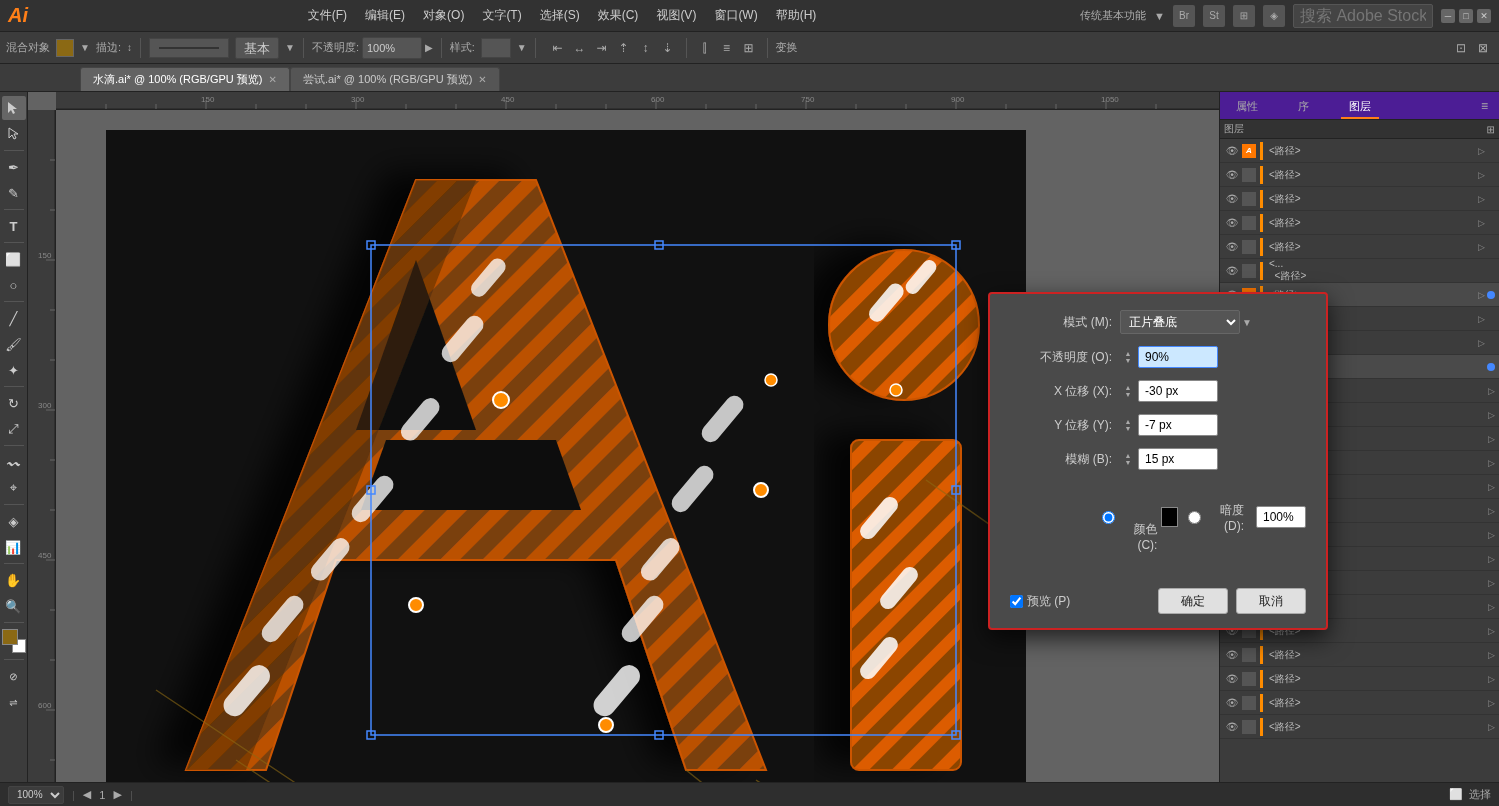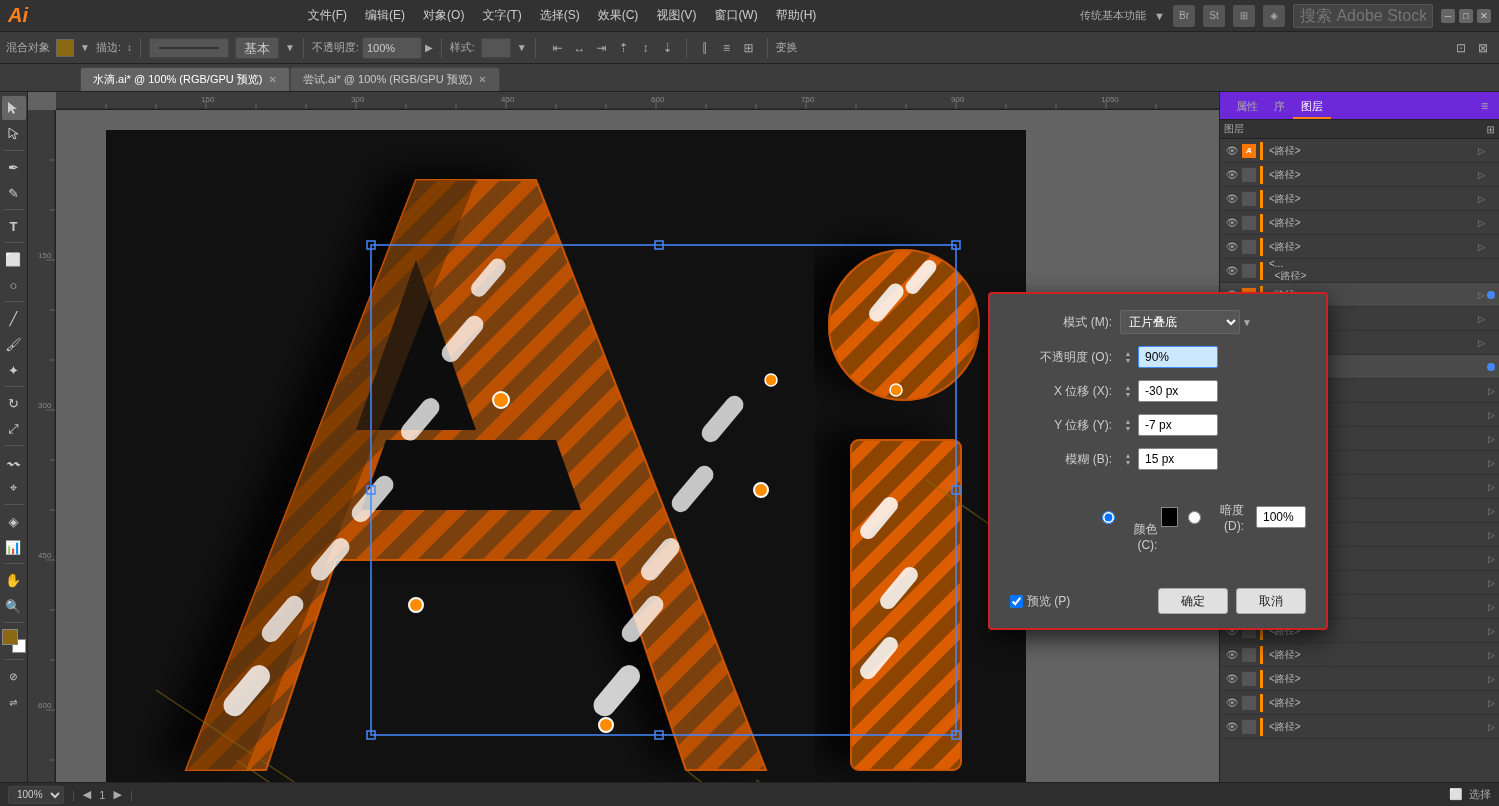--- a/index.html
+++ b/index.html
@@ -273,24 +273,24 @@
     
     #right-panel {
       width: 280px;
       background: #3c3c3c;
       border-left: 1px solid #222;
       display: flex;
       flex-direction: column;
     }
     #panel-tabs {
       display: flex;
-      background: #6d28d9;
+      background: #4c1d95;
       border-bottom: 1px solid #222;
       padding: 4px 8px 0;
-      gap: 0;
+      gap: 24px;
     }
     .panel-tab {
       padding: 3px 8px;
       font-size: 11px;
       color: #aaa;
       cursor: pointer;
       border-bottom: 2px solid transparent;
     }
     .panel-tab.active {
       color: #fff;

